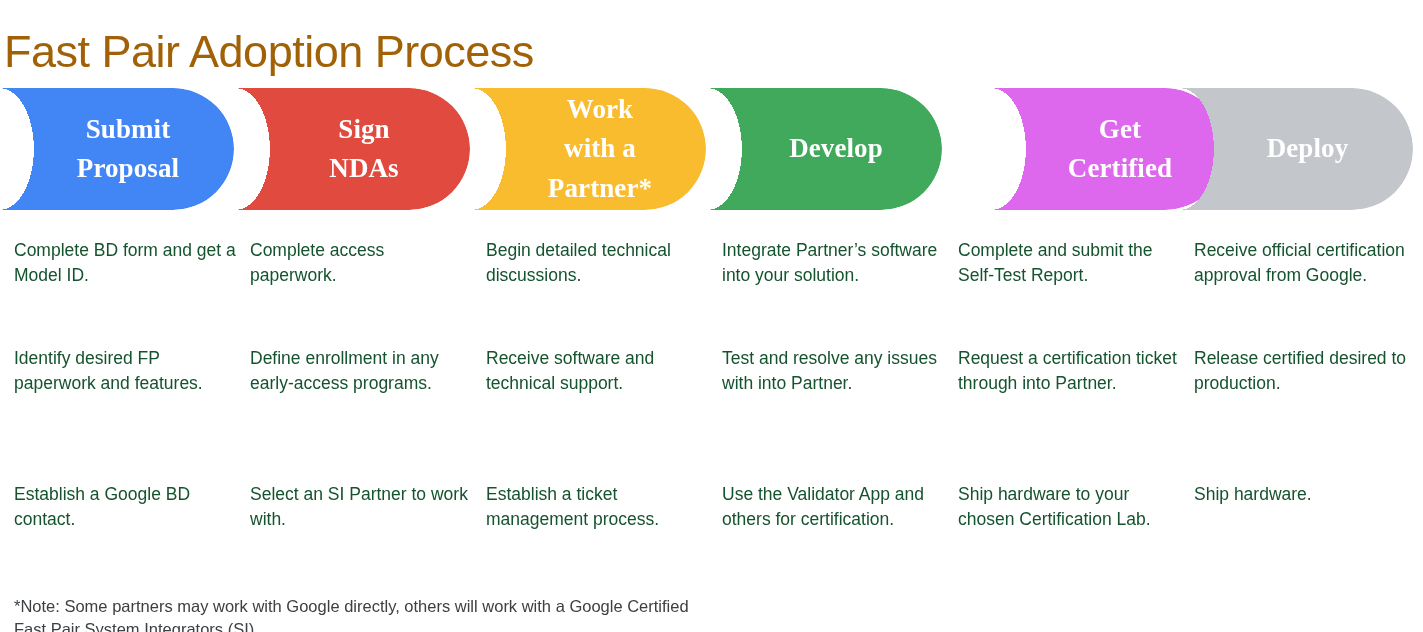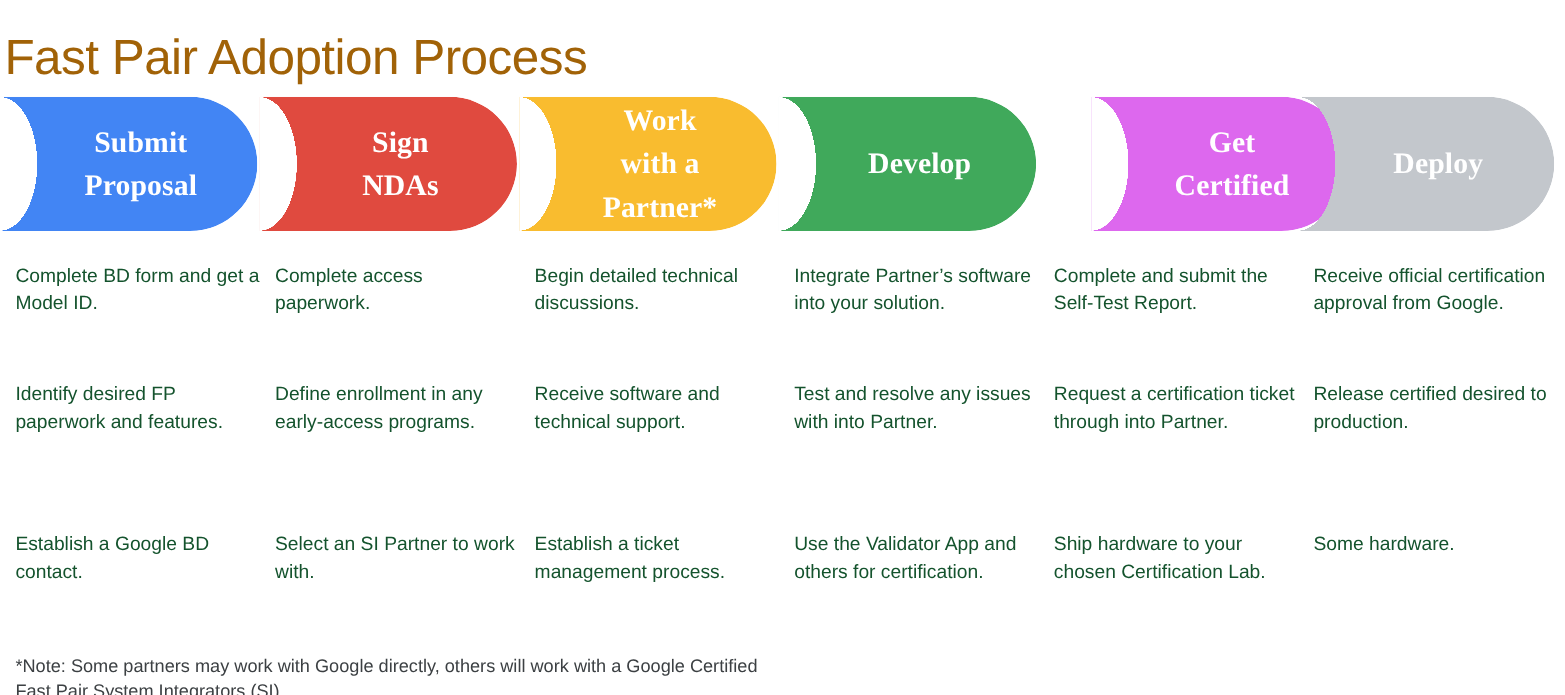--- a/index.html
+++ b/index.html
@@ -173,17 +173,17 @@
       <div class="detail-row r2">Use the Validator App and others for certification.</div>
     </div>
     <div class="column" style="left: 958px;">
       <div class="detail-row r0">Complete and submit the Self-Test Report.</div>
       <div class="detail-row r1">Request a certification ticket through into Partner.</div>
       <div class="detail-row r2">Ship hardware to your chosen Certification Lab.</div>
     </div>
     <div class="column" style="left: 1194px;">
       <div class="detail-row r0">Receive official certification approval from Google.</div>
       <div class="detail-row r1">Release certified desired to production.</div>
-      <div class="detail-row r2">Some hardware.</div>
+      <div class="detail-row r2">Ship hardware.</div>
     </div>
   </div>
 
 <p class="footnote">*Note: Some partners may work with Google directly, others will work with a Google Certified Fast Pair System Integrators (SI).</p>
 
 </body></html>

